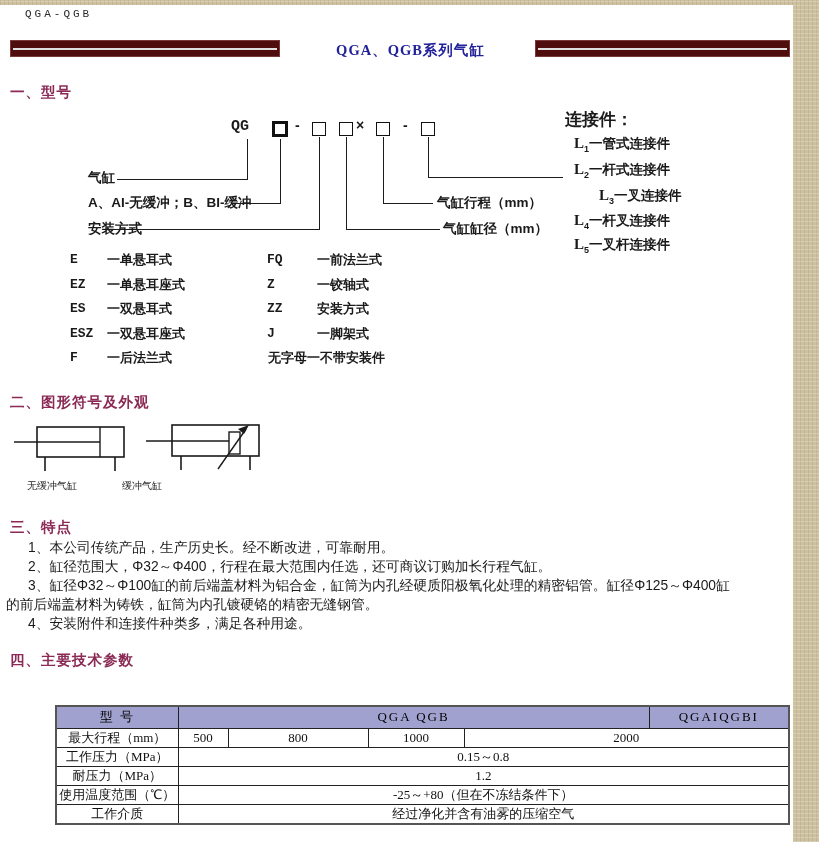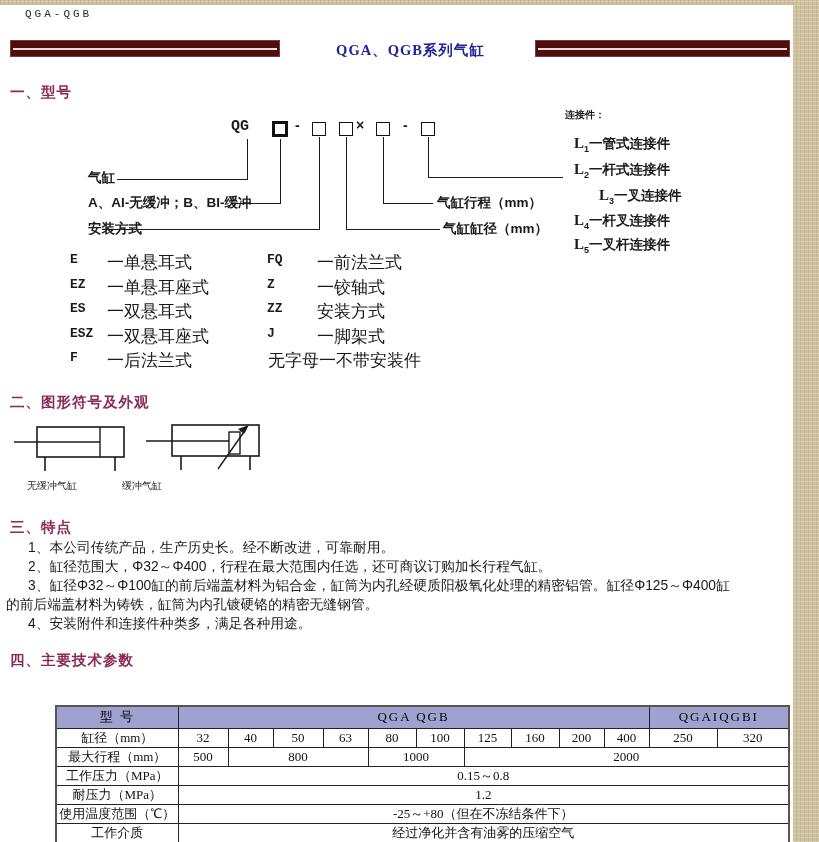--- a/index.html
+++ b/index.html
@@ -45,27 +45,27 @@
   
   .mono-bold { font-family:"Liberation Mono", monospace; font-weight:bold; }
   .qg-prefix { left:231px; top:113px; font-size:15px; }
   .mbox { width:14px; height:14px; border:1px solid #111; top:117px; background:#fff; }
   .mbox1 { left:272px; border-width:3px; width:16px; height:16px; top:116px; }
   .mbox2 { left:312px; } .mbox3 { left:339px; } .mbox4 { left:376px; } .mbox5 { left:421px; }
   .msep { top:112px; font-size:14px; font-weight:bold; }
   .msep1 { left:295px; } .msepx { left:356px; } .msep3 { left:403px; }
   .vline, .hline { background:#1c1c1c; }
   .dlabel { font-size:13.5px; font-weight:bold; white-space:nowrap; }
-  .conn-title { left:565px; top:103px; font-size:10px; font-weight:bold; }
+  .conn-title { left:565px; top:103px; font-size:17px; font-weight:bold; }
   .conn-item { left:574px; font-size:13.5px; font-weight:bold; white-space:nowrap; }
   .conn-item .lbase { font-family:"Liberation Serif", serif; font-size:15px; }
   .conn-item sub { font-size:9px; }
 
   .mount-code { font-family:"Liberation Mono", monospace; font-weight:bold; font-size:13px; }
-  .mount-label { font-size:17px; font-weight:normal; }
+  .mount-label { font-size:13px; font-weight:bold; }
 
   .sym-label { font-size:10px; white-space:nowrap; }
 
   .features { left:6px; top:533px; width:800px; }
   .features p { margin:0; font-size:13.8px; line-height:19px; }
   .features p.indent { text-indent:22px; }
 
   table.params {
     position:absolute; left:55px; top:700px; width:733px;
     border-collapse:collapse; table-layout:fixed;
@@ -203,35 +203,20 @@
         <col style="width:68px">
       <col style="width:72px">
     </colgroup>
     <tbody>
         <tr class="hdr">
       <td>型 号</td>
       <td colspan="10">QGA QGB</td>
       <td colspan="2">QGAIQGBI</td>
     </tr>
     <tr>
-      <td>缸径（mm）</td>
-      <td>32</td>
-      <td>40</td>
-      <td>50</td>
-      <td>63</td>
-      <td>80</td>
-      <td>100</td>
-      <td>125</td>
-      <td>160</td>
-      <td>200</td>
-      <td>400</td>
-      <td>250</td>
-      <td>320</td>
-    </tr>
-    <tr>
       <td>最大行程（mm）</td>
       <td>500</td>
       <td colspan="3">800</td>
       <td colspan="2">1000</td>
       <td colspan="6">2000</td>
     </tr>
     <tr>
       <td>工作压力（MPa）</td>
       <td colspan="12">0.15～0.8</td>
     </tr>

